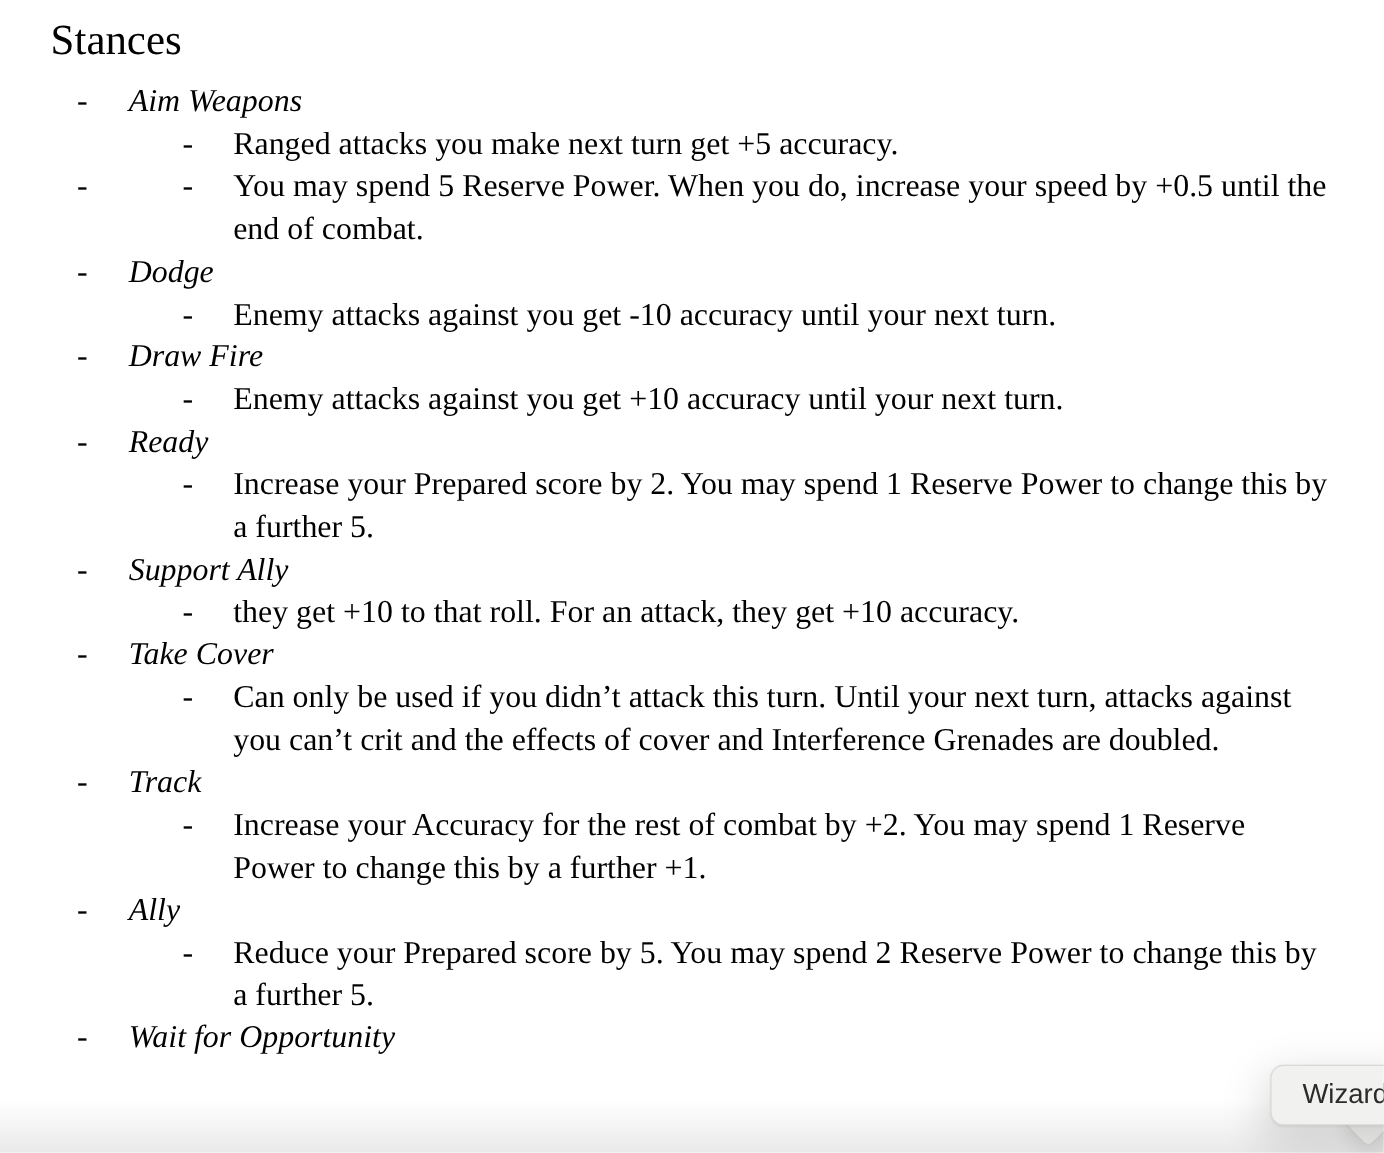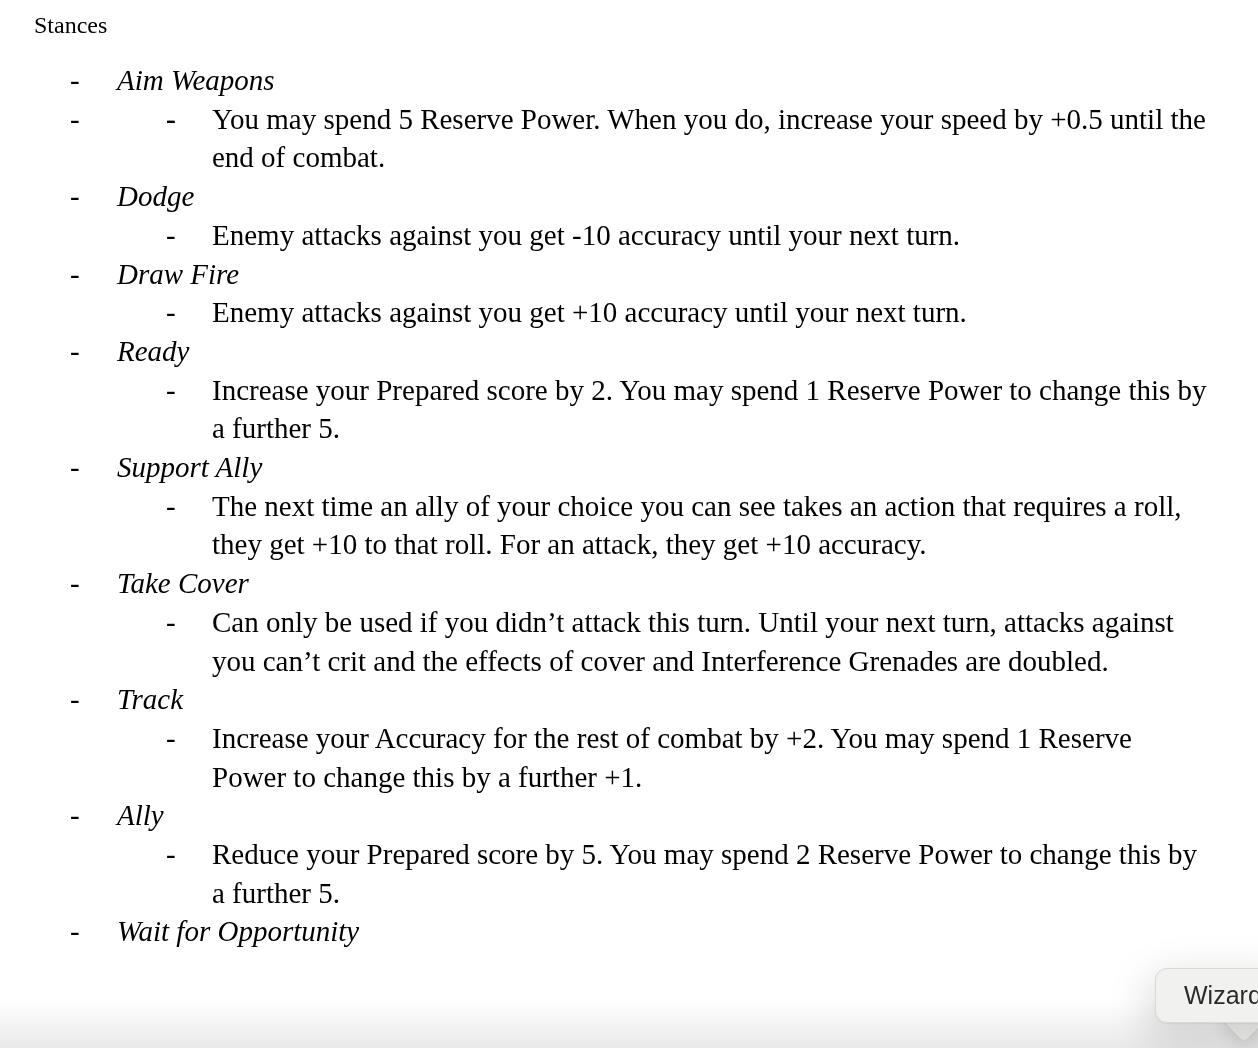--- a/index.html
+++ b/index.html
@@ -8,23 +8,23 @@
     height: 1048px;
     overflow: hidden;
     position: relative;
     background: var(--page-bg, #ffffff);
     color: var(--text-color, #000000);
     font-family: "Liberation Serif", "DejaVu Serif", serif;
   }
 
   
   .doc-heading {
-    margin: 0;
+    margin: 12px;
     padding: 1px 0 0 34px;
-    font-size: 24px;
+    font-size: 39px;
     line-height: 48px;
     font-weight: normal;
   }
   .stance-list { margin-top: 12px; }
   .line {
     position: relative;
     font-size: 29px;
     line-height: 38.7px;
     white-space: nowrap;
   }
@@ -79,20 +79,21 @@
 <div class="doc">
   <h1 class="doc-heading">Stances</h1>
   <div class="stance-list" id="stance-list">
       <div class="stance">
     <div class="line name-line">
       <span class="dash">-</span>
       <span class="stance-name">Aim Weapons</span>
     </div>
   <div class="line desc-line">
     <span class="dash">-</span>
+    <span class="desc-text">Ranged attacks you make next turn get +5 accuracy.</span>
   </div>
       </div>
       <div class="stance">
     <div class="line name-line">
       <span class="dash">-</span>
     </div>
   <div class="line desc-line">
     <span class="dash">-</span>
     <span class="desc-text">You may spend 5 Reserve Power. When you do, increase your speed by +0.5 until the</span>
   </div>
@@ -135,21 +136,20 @@
     <span class="desc-text">a further 5.</span>
   </div>
       </div>
       <div class="stance">
     <div class="line name-line">
       <span class="dash">-</span>
       <span class="stance-name">Support Ally</span>
     </div>
   <div class="line desc-line">
     <span class="dash">-</span>
-    <span class="desc-text">The next time an ally of your choice you can see takes an action that requires a roll,</span>
   </div>
         <div class="line desc-line">
     
     <span class="desc-text">they get +10 to that roll. For an attack, they get +10 accuracy.</span>
   </div>
       </div>
       <div class="stance">
     <div class="line name-line">
       <span class="dash">-</span>
       <span class="stance-name">Take Cover</span>

